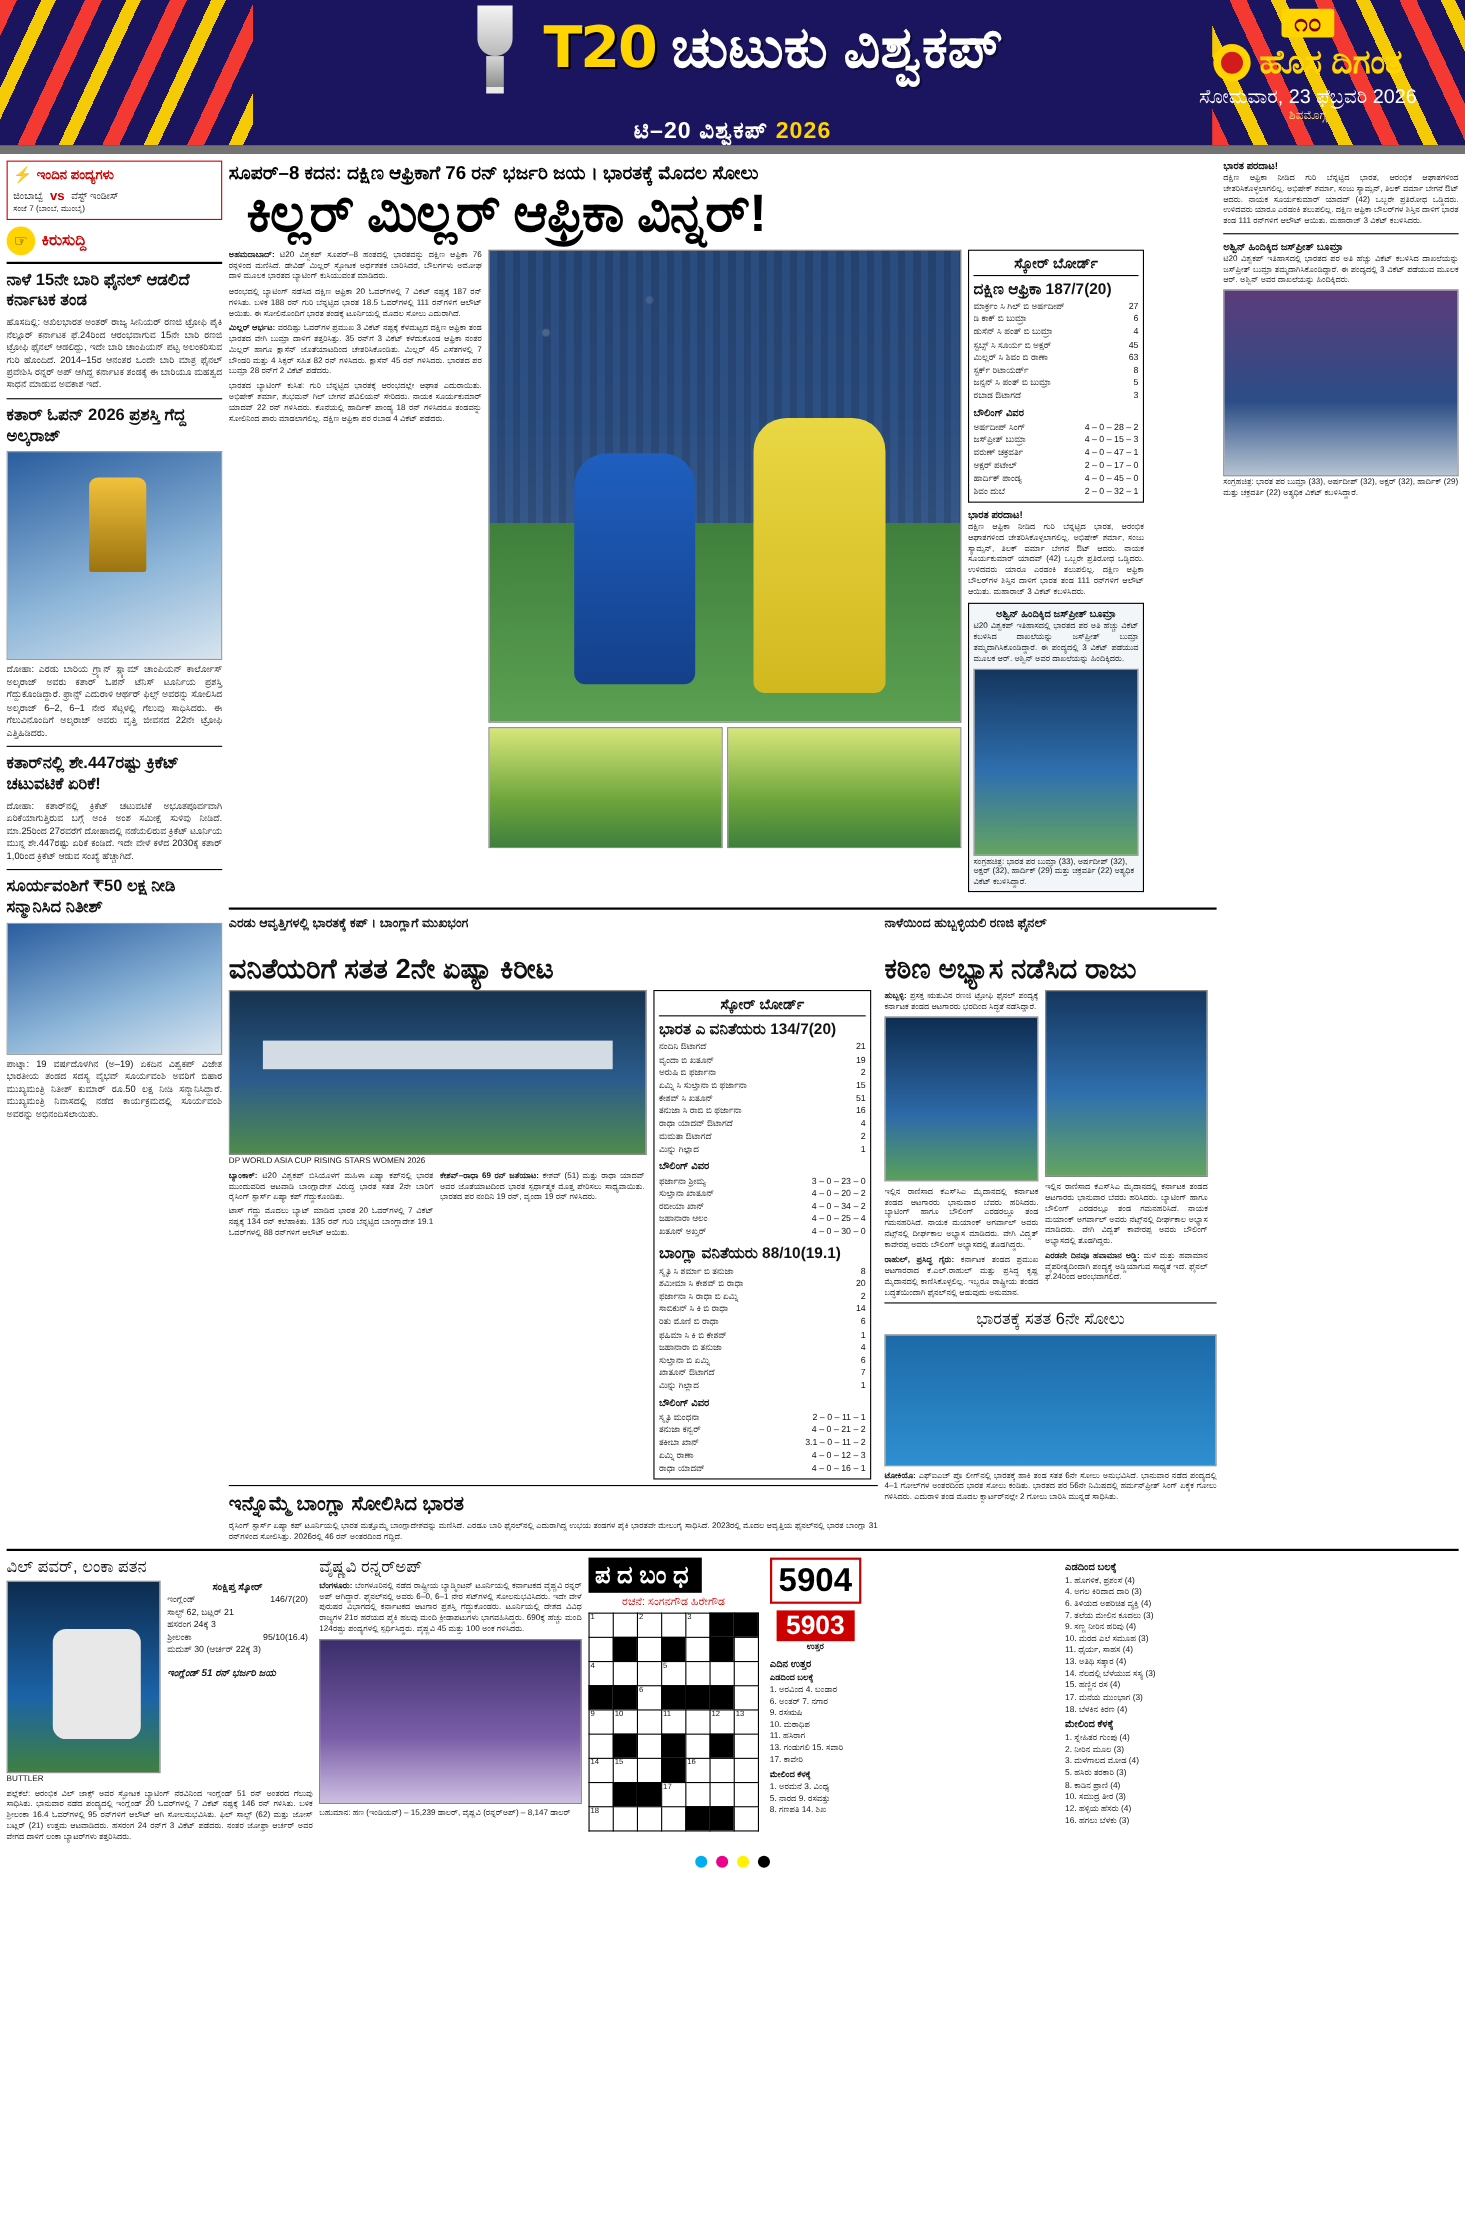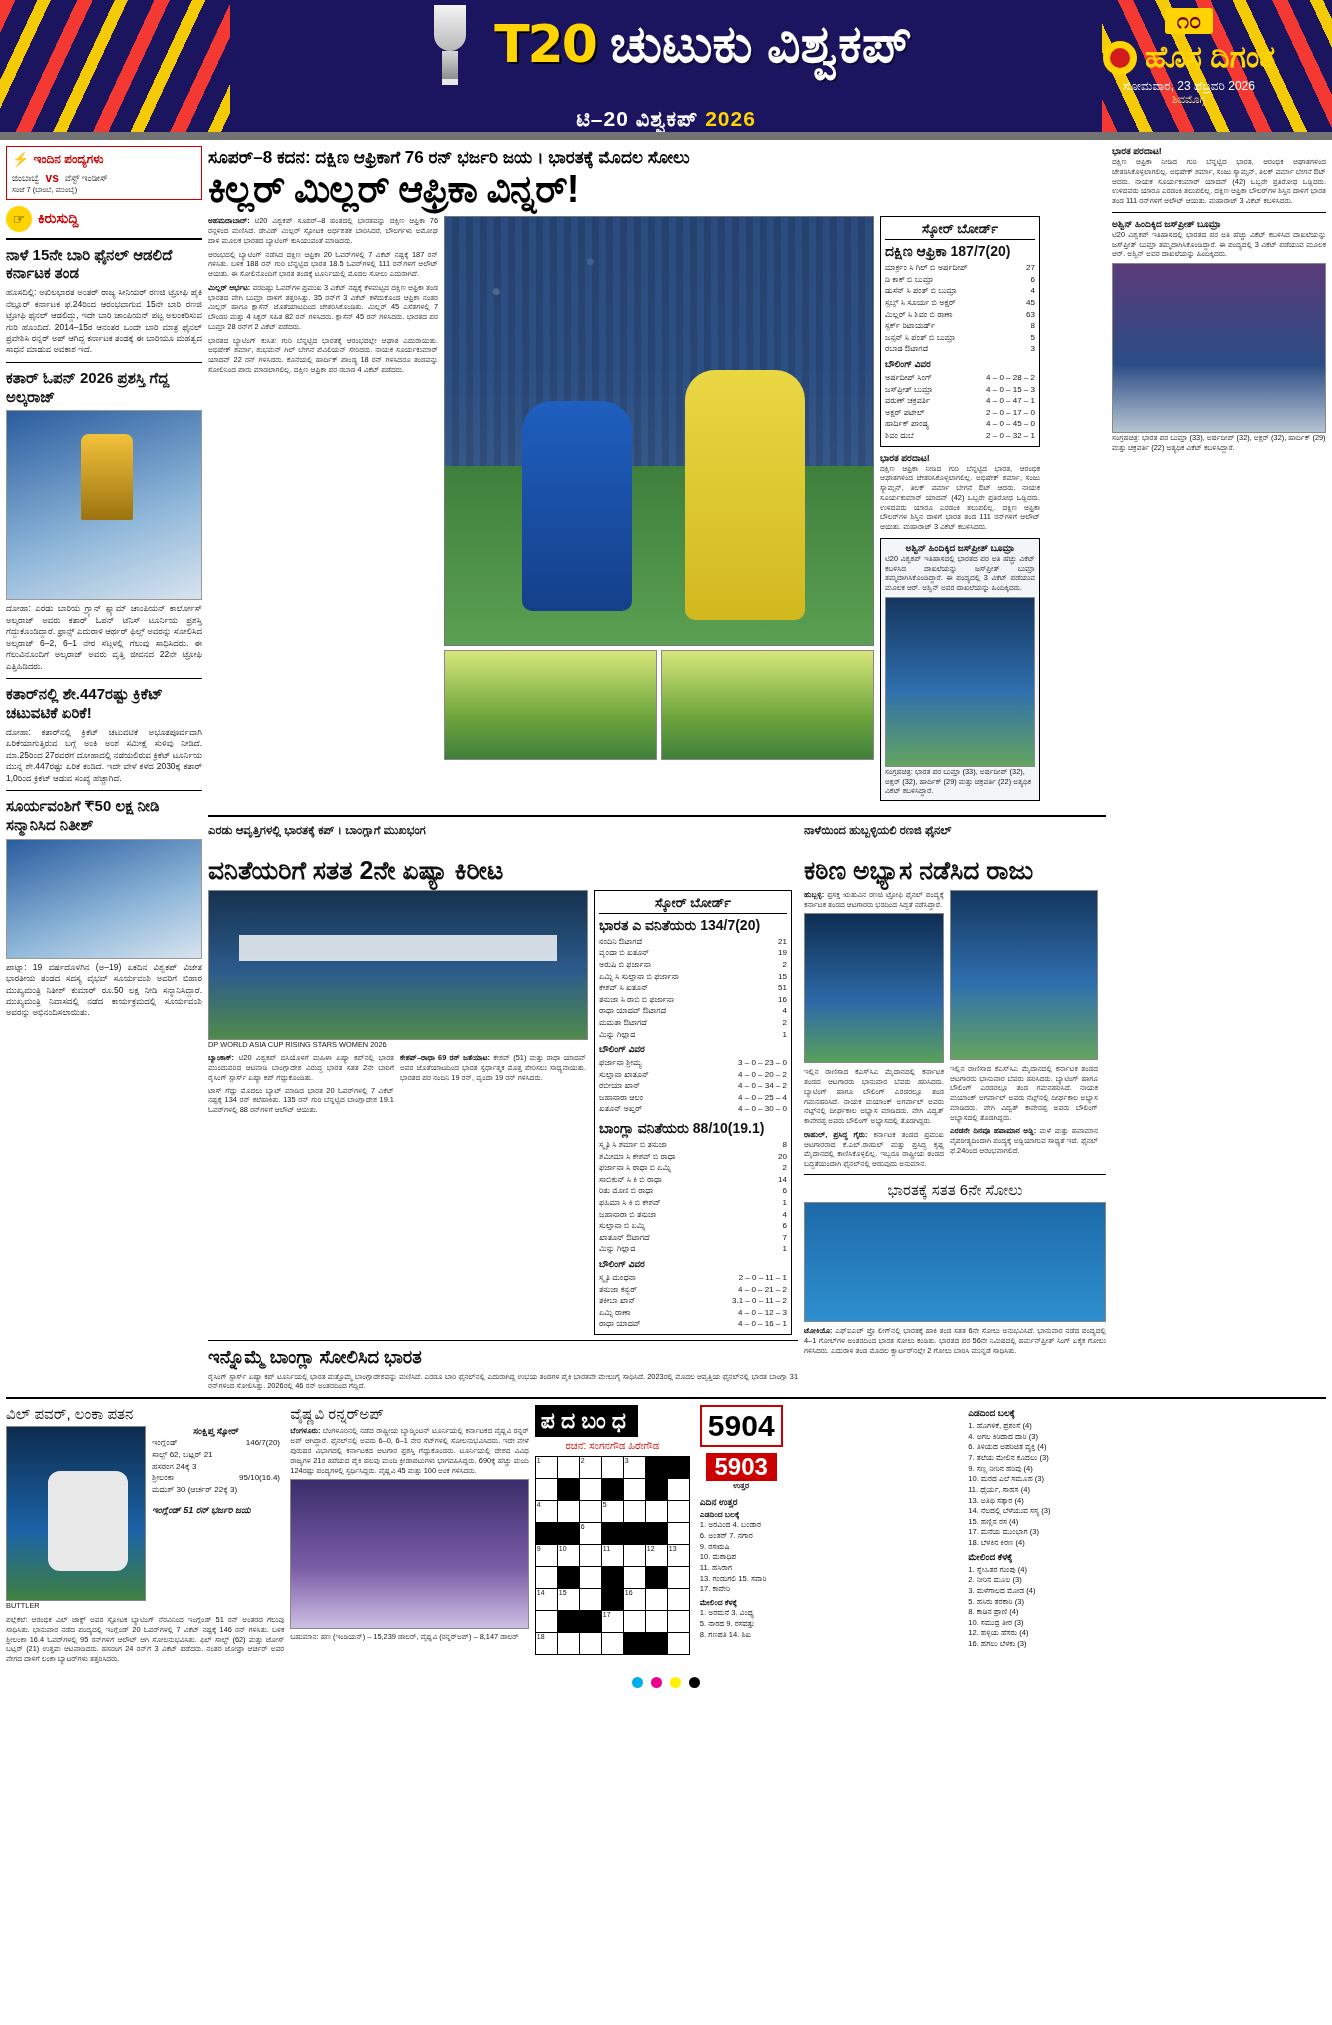--- a/index.html
+++ b/index.html
@@ -66,21 +66,21 @@
     position:absolute; right:18px; top:8px; width:250px; text-align:center; color:#fff;
   }
   .page-num {
     display:inline-block; background:#ffd400; color:#7a0000; font-weight:bold;
     font-size:22px; padding:0 12px; border-radius:3px;
   }
   .logo-row { display:flex; align-items:center; justify-content:center; gap:8px; margin-top:6px; }
   .logo-mark { width:34px; height:34px; border-radius:50%; background:#ffd400; position:relative; }
   .logo-mark:after{ content:""; position:absolute; inset:7px; border-radius:50%; background:#d21b1b; }
   .logo-text { font-size:30px; font-weight:bold; color:#ffd400; }
-  .mast-date { font-size:12px; margin-top:4px; color:#fff; }
+  .mast-date { font-size:18px; margin-top:4px; color:#fff; }
   .mast-place { font-size:11px; color:#ffe38a; }
 
   
   .body-wrap { display:flex; padding:6px; gap:6px; }
   .col-left { width:196px; }
   .col-mid  { width:898px; }
   .col-right{ width:214px; }
   .hair { border-top:1px solid #000; margin:6px 0; }
   .hair2 { border-top:2px solid #000; margin:6px 0; }
 
@@ -111,22 +111,22 @@
     content:""; position:absolute; left:38%; top:12%; width:52px; height:86px;
     background:linear-gradient(180deg,#f2c23b,#9c7310); border-radius:8px 8px 2px 2px;
   }
   .photo.small { height:120px; }
 
   
   .kicker {
     font-size:17px; font-weight:bold; color:#000; line-height:1.2; margin:2px 0 2px;
   }
   .mainhead {
-    font-size:38px; font-weight:bold; line-height:1.05; color:#000; letter-spacing:-1px;
-    margin:0 0 6px;
+    font-size:48px; font-weight:bold; line-height:1.05; color:#000; letter-spacing:-1px;
+    margin:0 16px 6px;
   }
   .main-grid { display:flex; gap:6px; }
   .mg-text { width:230px; }
   .mg-photo { width:430px; }
   .mg-score { width:160px; }
   .bigphoto {
     width:100%; height:430px; border:1px solid #777; overflow:hidden; position:relative;
     background:linear-gradient(180deg,#1e3c6e 0%,#315a94 35%,#6c8fb9 60%,#c8d8e6 100%);
   }
   .bigphoto .crowd {

